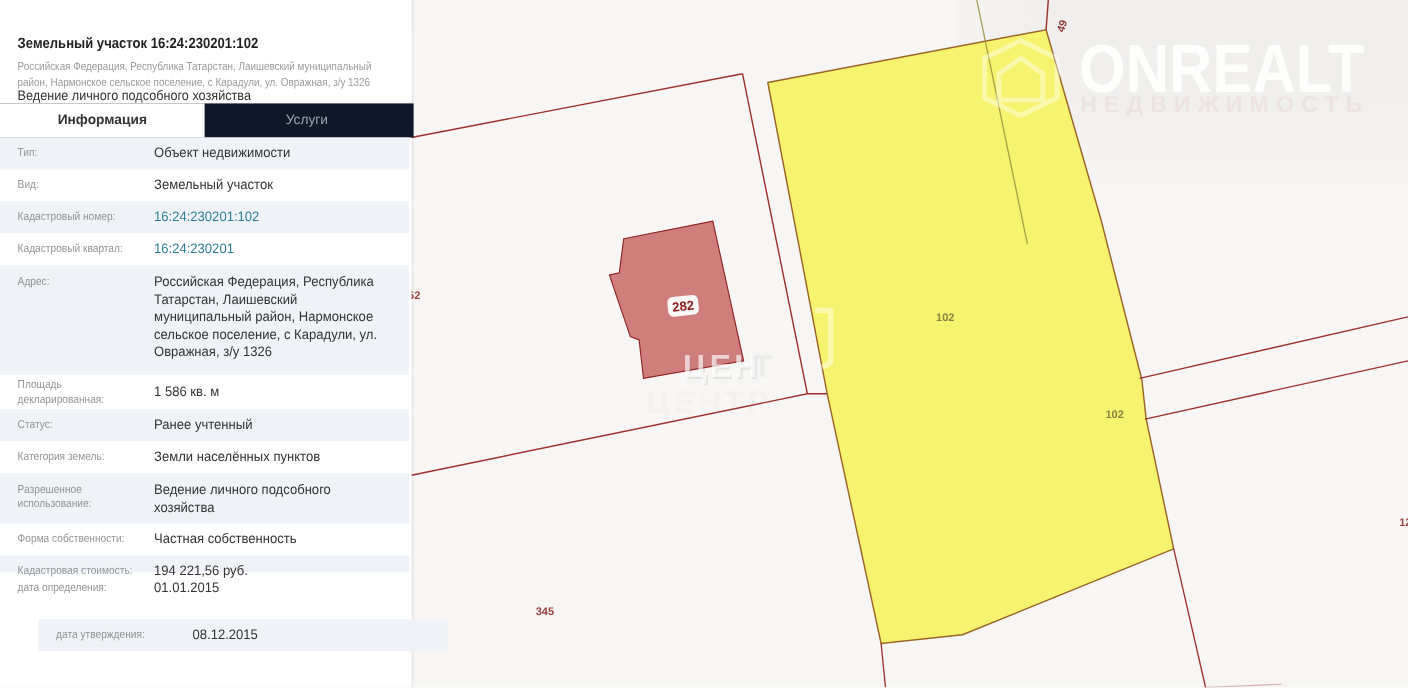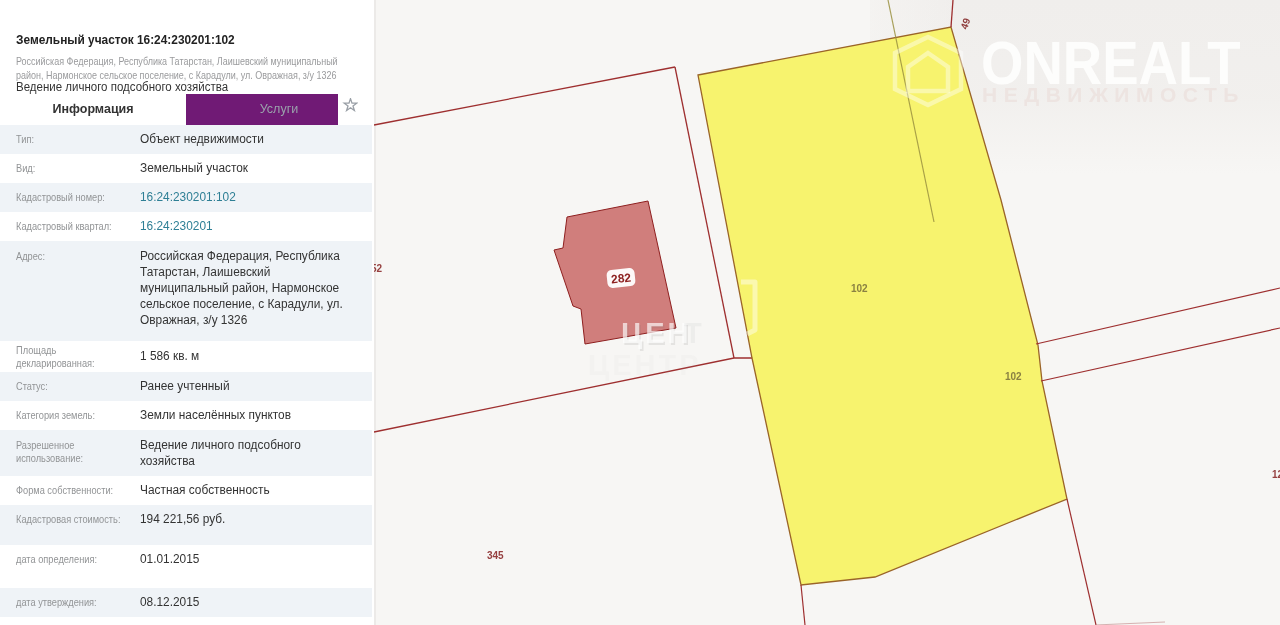--- a/index.html
+++ b/index.html
@@ -4,21 +4,21 @@
 <style>
   html,body{margin:0;padding:0;}
   body{width:1280px;height:625px;overflow:hidden;font-family:"Liberation Sans",sans-serif;background:#fff;position:relative;}
   .panel{position:absolute;left:0;top:0;width:374px;height:625px;background:#fff;z-index:5;}
   .hdr{position:absolute;left:0;top:0;width:374px;height:94px;background:#fff;margin-top:27px;}
   .title{position:absolute;left:16px;top:5px;font-size:13.5px;line-height:15px;font-weight:bold;color:#222;transform:scaleX(0.88);transform-origin:0 0;white-space:nowrap;}
   .addr{position:absolute;left:16px;top:27px;font-size:10.5px;line-height:14px;color:#9a9b9d;white-space:nowrap;transform:scaleX(0.855);transform-origin:0 0;}
   .use{position:absolute;left:16px;top:53px;font-size:12.5px;color:#333;transform:scaleX(0.92);transform-origin:0 0;}
   .links{position:absolute;left:16px;top:74px;font-size:12.5px;color:#2e7f95;white-space:nowrap;}
   .links span{display:inline-block;transform:scaleX(0.88);transform-origin:0 0;}
-  .tabs{position:absolute;left:0;top:94px;width:338px;height:31px;background:#701a75;}
+  .tabs{position:absolute;left:0;top:94px;width:376px;height:31px;background:#0f172a;}
   .tab1{position:absolute;left:0;top:0;width:186px;height:31px;background:#fff;text-align:center;line-height:31px;font-size:12.5px;font-weight:bold;color:#333;}
   .tab2{position:absolute;left:186px;top:0;width:186px;height:31px;text-align:center;line-height:31px;font-size:12.5px;color:#9aa2ac;}
   .rows{position:absolute;left:0;top:125px;width:372px;}
   .row{position:relative;width:372px;}
   .row.lt{background:#eff3f7;text-decoration:underline;}
   .lbl{position:absolute;left:16px;top:0;width:124px;font-size:10.5px;color:#929496;line-height:13px;transform:scaleX(0.88);transform-origin:0 0;}
   .val{position:absolute;left:140px;top:0;width:230px;font-size:12.5px;color:#333;line-height:16px;transform:scaleX(0.95);transform-origin:0 0;}
   .val.link{color:#2e7f95;}
 </style>
 </head>
@@ -183,29 +183,29 @@
     <div class="row lt" style="height:46px;">
         <div class="lbl" style="top:9px;">Разрешенное использование:</div>
         <div class="val" style="top:7px;">Ведение личного подсобного<br>хозяйства</div>
       </div>
 
     <div class="row" style="height:29px;">
         <div class="lbl" style="top:8px;">Форма собственности:</div>
         <div class="val" style="top:6px;">Частная собственность</div>
       </div>
 
-    <div class="row lt" style="height:40px;">
+    <div class="row lt" style="height:15px;">
         <div class="lbl" style="top:8px;">Кадастровая стоимость:</div>
         <div class="val" style="top:6px;">194 221,56 руб.</div>
       </div>
 
     <div class="row" style="height:43px;">
         <div class="lbl" style="top:8px;">дата определения:</div>
         <div class="val" style="top:6px;">01.01.2015</div>
       </div>
 
-    <div class="row lt" style="height:29px;">
+    <div class="row lt" style="height:29px;margin-left:35px;">
         <div class="lbl" style="top:8px;">дата утверждения:</div>
         <div class="val" style="top:6px;">08.12.2015</div>
       </div>
 
   </div>
 </div>
 
 </body></html>

